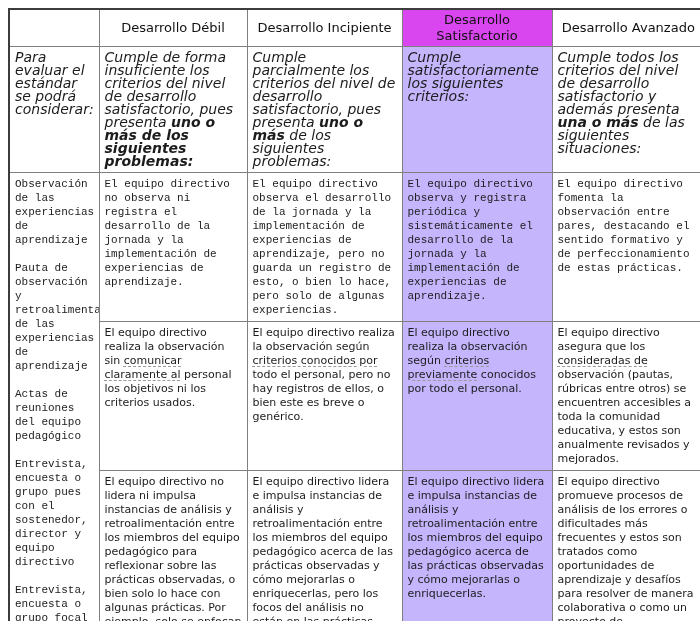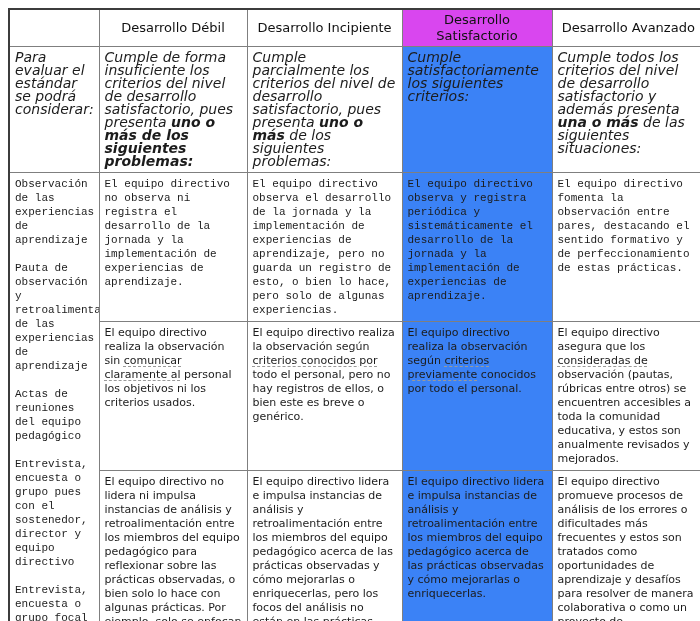--- a/index.html
+++ b/index.html
@@ -38,21 +38,21 @@
     font-size: 13px;
     padding: 2px 3px;
     line-height: 16px;
     color: #111111;
   }
   th.sat-header {
     background: #d946ef;
     color: #0f0f0f;
   }
   td.sat-col {
-    background: #3b82f6;
+    background: #c4b5fd;
   }
   tr.desc-row td {
     font-style: italic;
     font-size: 14px;
     line-height: 13px;
   }
   td.criteria-label {
     font-weight: bold;
     font-style: normal;
   }

